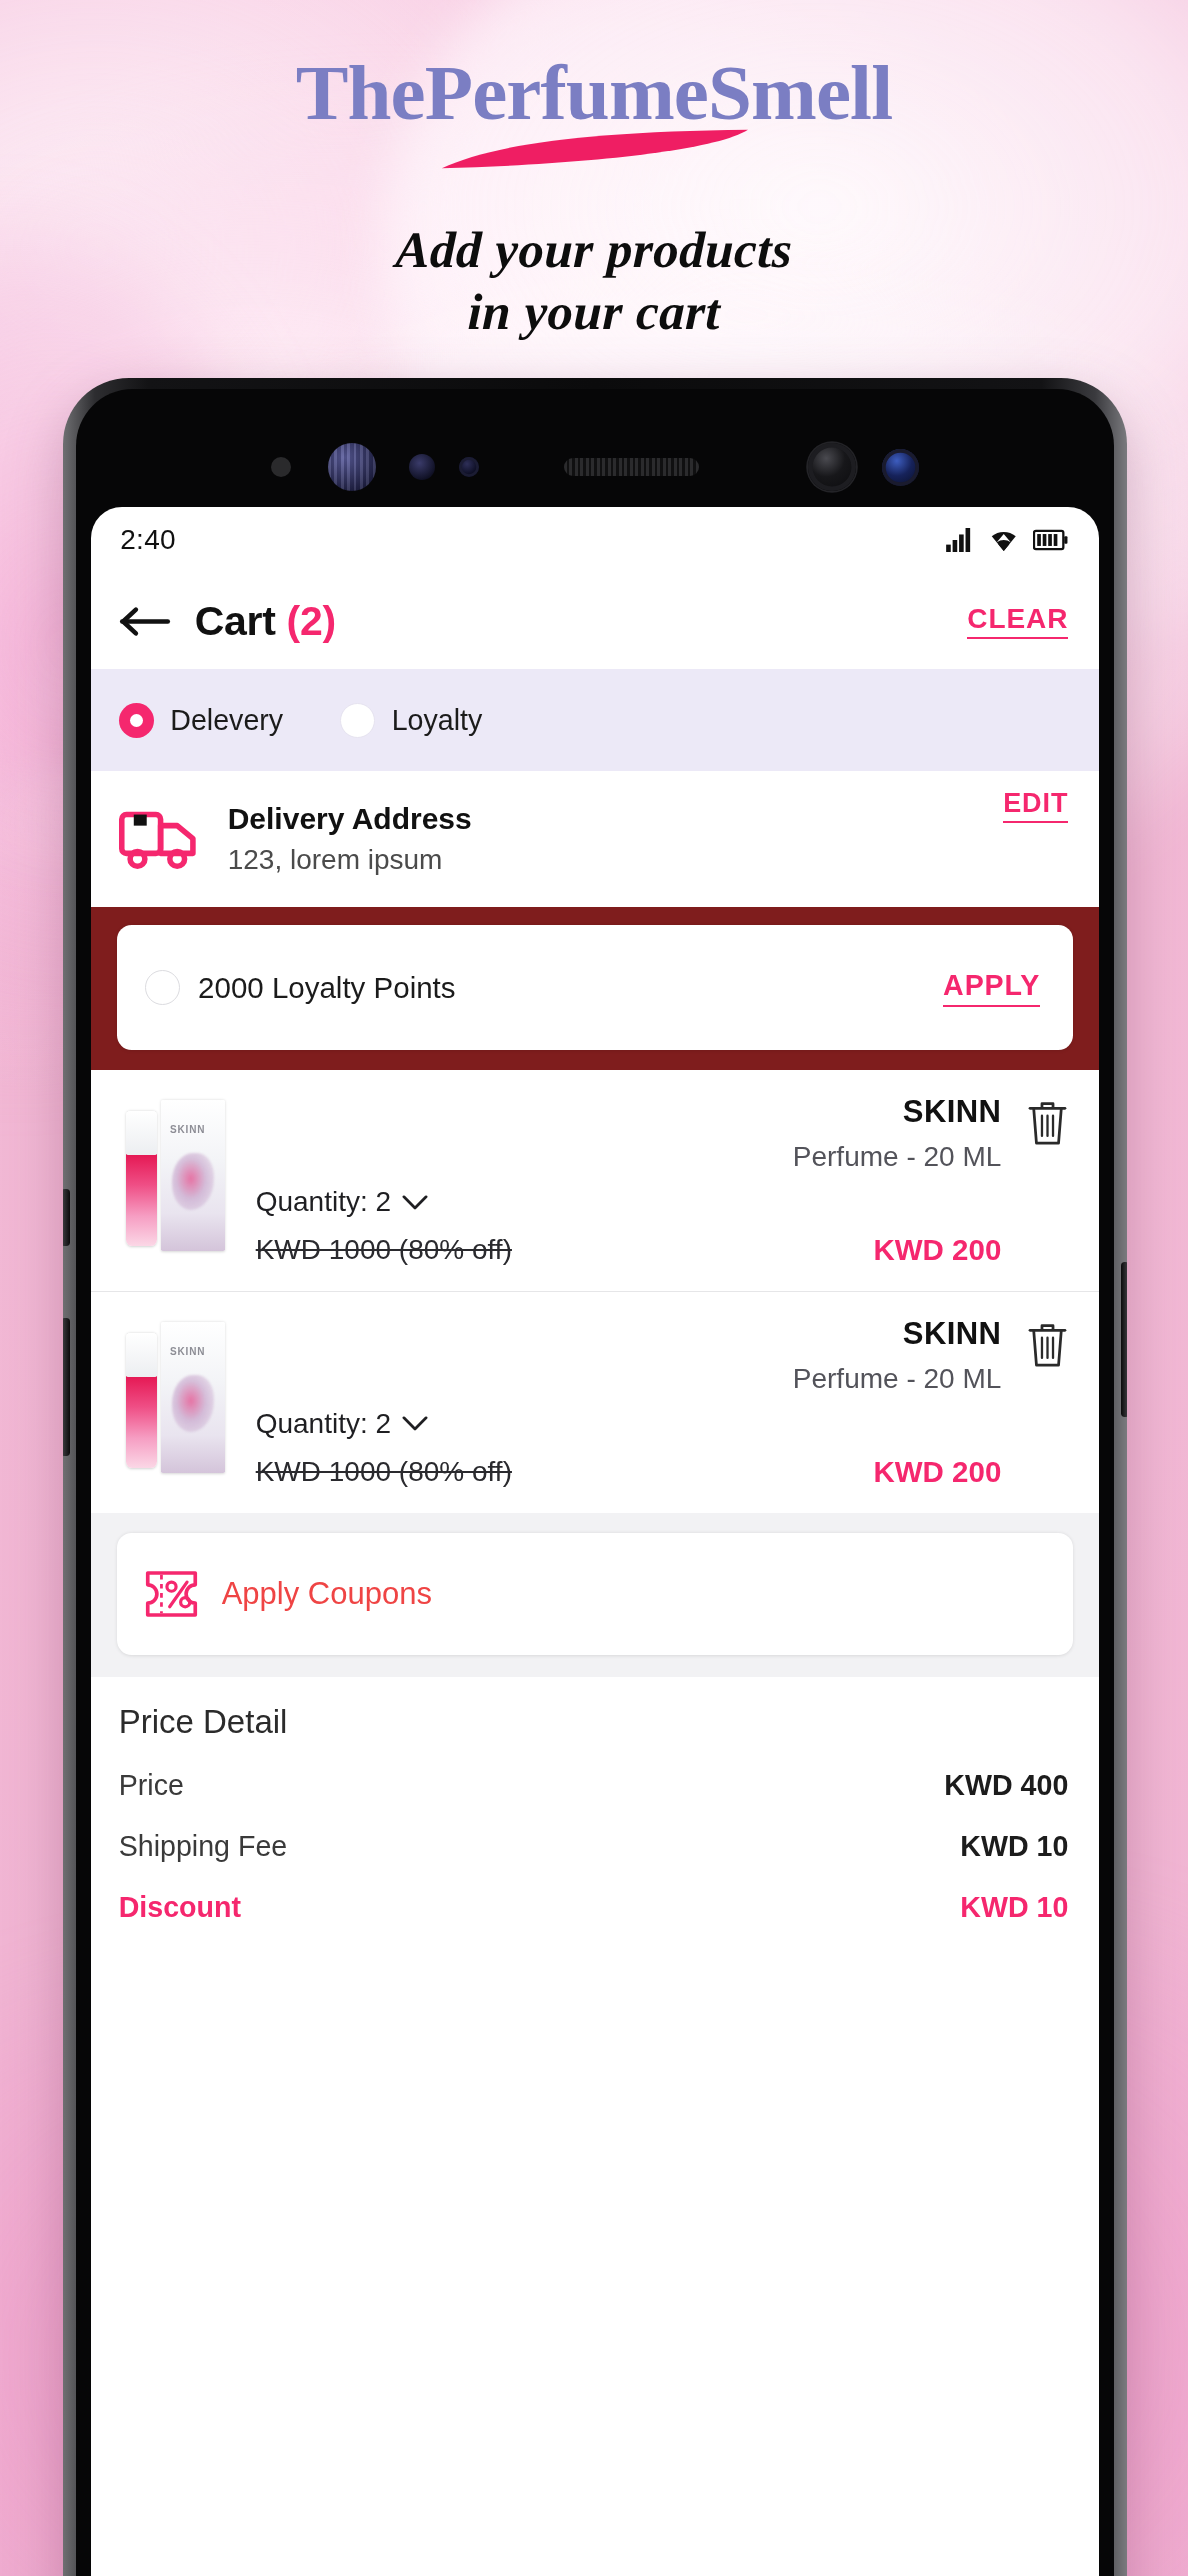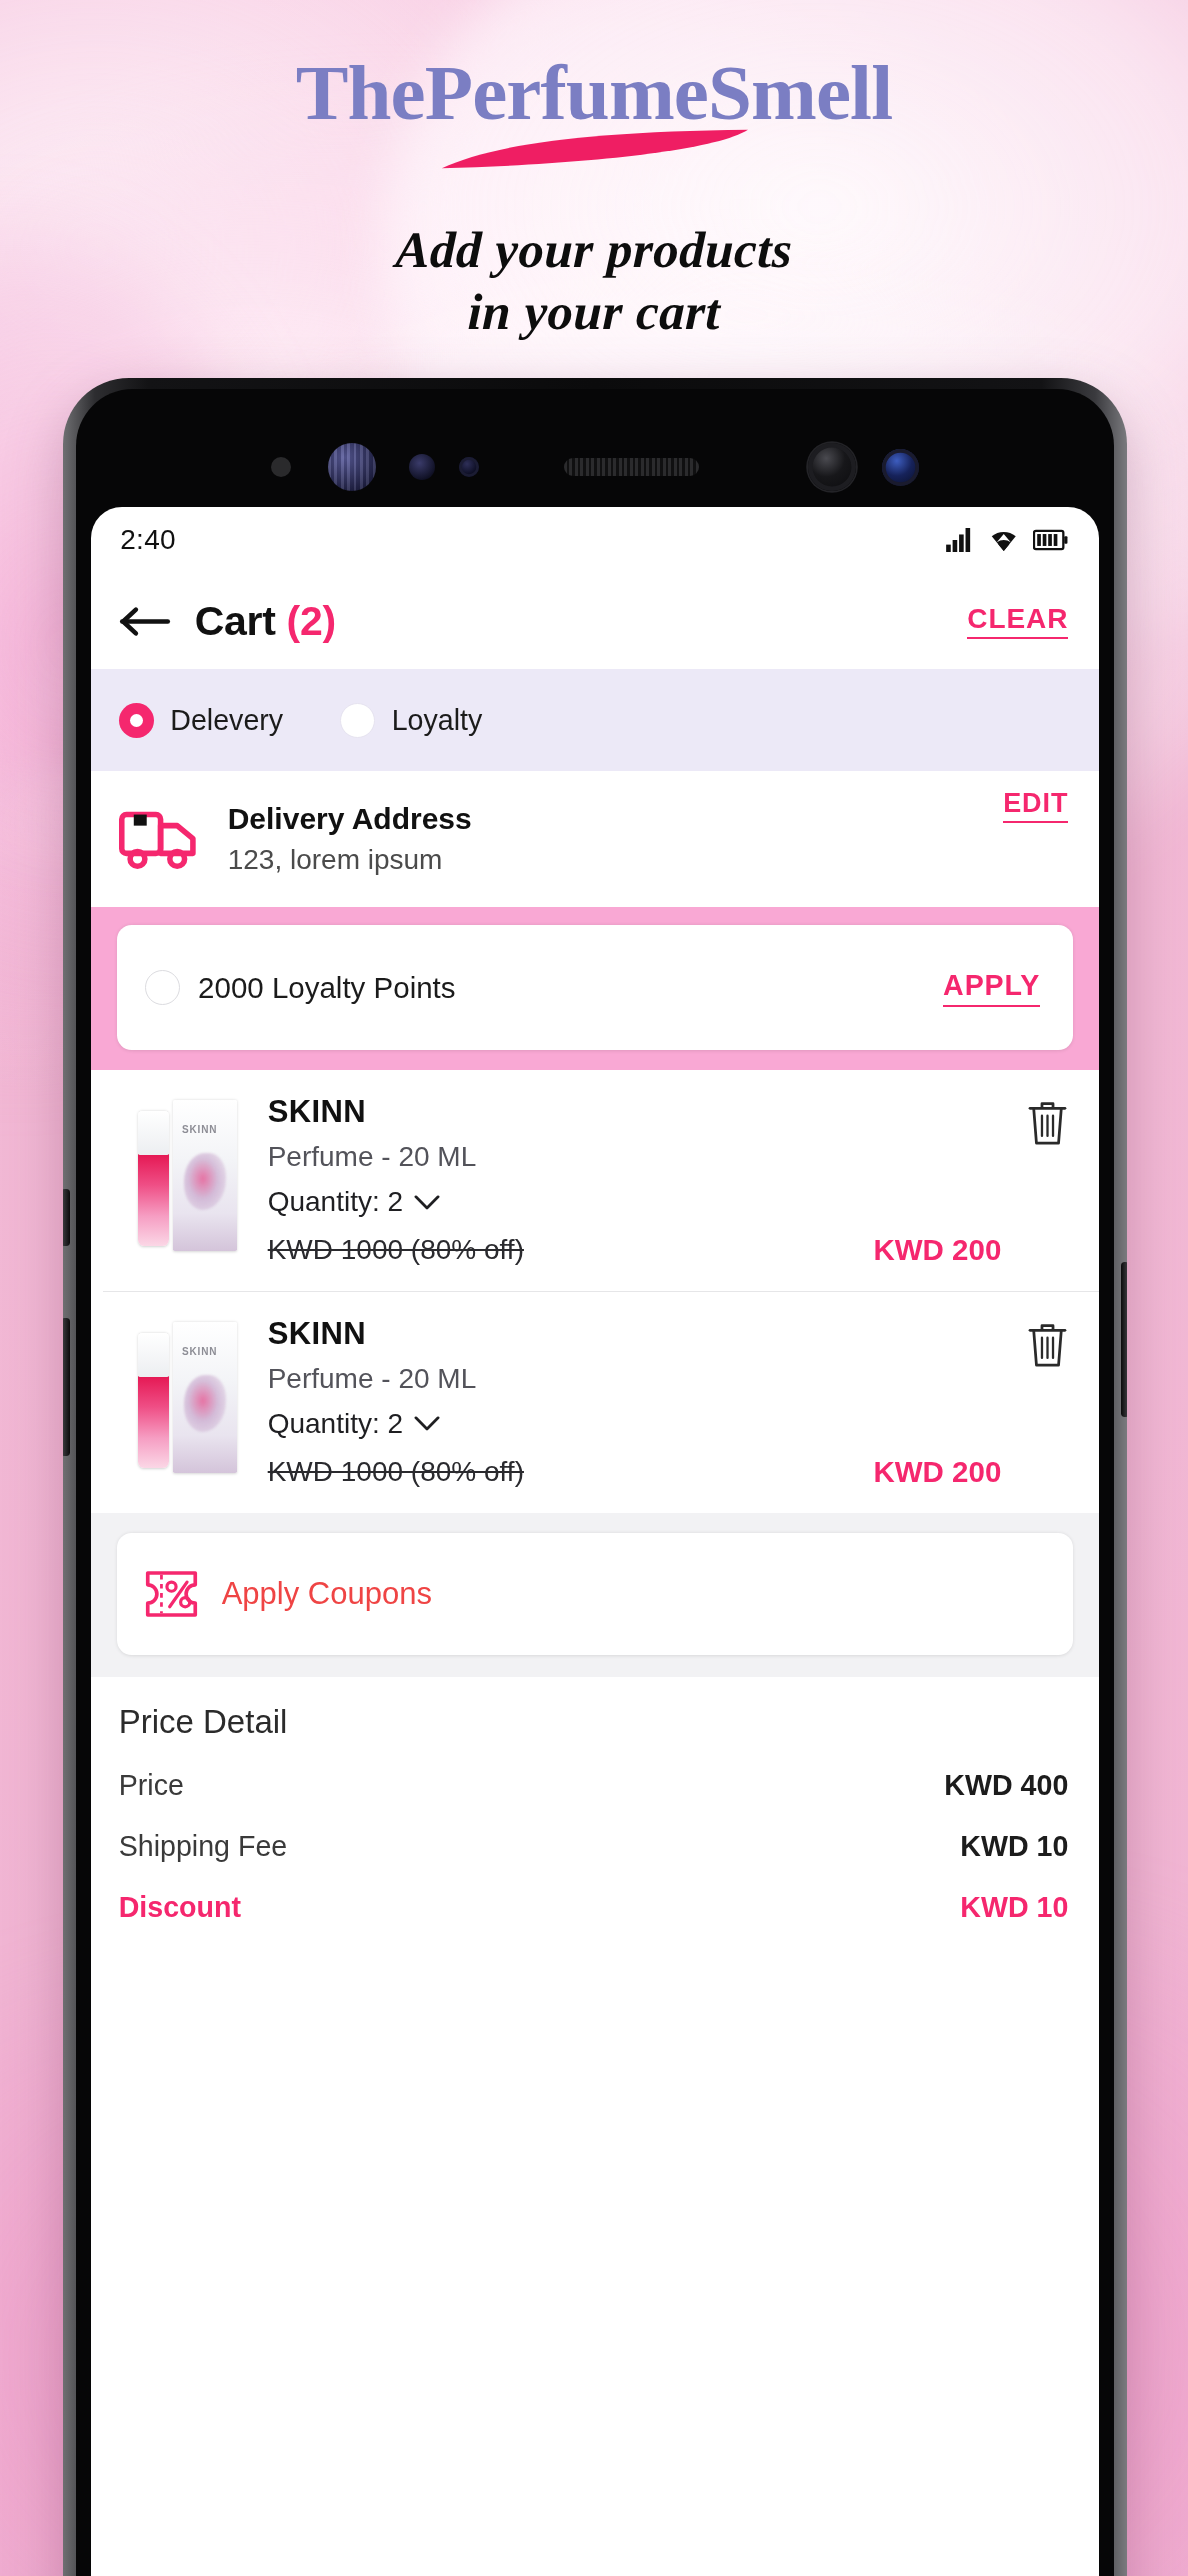--- a/index.html
+++ b/index.html
@@ -231,34 +231,34 @@
   .addr-sub { font-size: 28px; color: #4b4b4b; }
   .edit-btn {
     font-size: 27px; font-weight: 600; color: #f5276e; letter-spacing: 0.9px;
     border-bottom: 2.8px solid #f5276e; padding-bottom: 2.8px; align-self: flex-start; margin-top: 16.6px;
   }
 
   .card {
     background: #fff; border-radius: 14.7px; margin: 0 26px;
     box-shadow: 0 0.9px 3.7px rgba(0,0,0,.10);
   }
-  .loyalty-wrap { background: #f9a8d4; padding: 18.4px 0 20px; }
+  .loyalty-wrap { background: #7f1d1d; padding: 18.4px 0 20px; }
   .loyalty {
     height: 125px; display: flex; align-items: center;
     padding: 0 33px 0 28px; justify-content: space-between;
   }
   .loyalty-left { display: flex; align-items: center; gap: 18.4px; }
   .loyalty-radio { width: 35px; height: 35px; border-radius: 50%; background: #fff; border: 1.8px solid #dcdce0; }
   .loyalty-label { font-size: 29.5px; color: #1b1b1b; }
   .apply-btn {
     font-size: 28.6px; font-weight: 600; color: #f5276e; letter-spacing: 0.9px;
     border-bottom: 2.8px solid #f5276e; padding-bottom: 2.8px;
   }
 
-  .items { background: #fff; padding: 0 0 0 12px; }
+  .items { background: #fff; padding: 0 0 0 0; text-align: right; }
   .item {
     display: flex; padding: 24px 31px 24px 28px; gap: 26px; align-items: flex-start;
   }
   .item + .item { border-top: 0.9px solid #e6e6e8; }
   .item-img {
     width: 111px; height: 157px; flex: none; position: relative;
   }
   .bottle {
     position: absolute; left: 7.4px; top: 16.6px; width: 31px; height: 135px;
     border-radius: 4.6px 4.6px 6.4px 6.4px;

